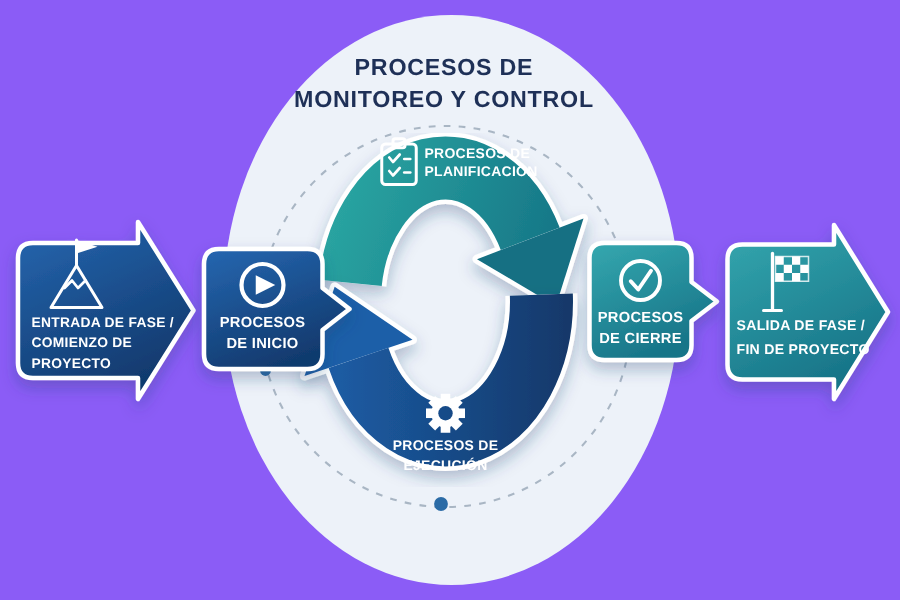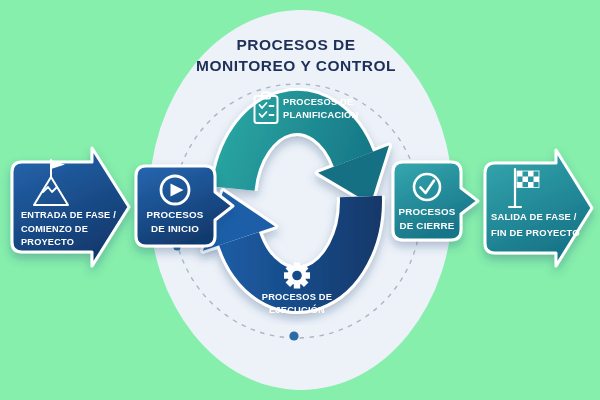--- a/index.html
+++ b/index.html
@@ -1,16 +1,16 @@
 <!DOCTYPE html>
 <html><head>
 <meta charset="utf-8">
 <style>
   html,body{margin:0;padding:0;background:#ffffff;}
-  .stage{position:relative;width:600px;height:400px;background:#86efac;overflow:hidden;
+  .stage{position:relative;width:600px;height:400px;background:#8b5cf6;overflow:hidden;
          font-family:"Liberation Sans","DejaVu Sans",sans-serif;}
   svg{position:absolute;left:0;top:0;}
   text{font-family:"Liberation Sans","DejaVu Sans",sans-serif;font-weight:bold;}
   .node-label{fill:#ffffff;letter-spacing:0.2px;}
 </style>
 </head>
 <body>
 
 <div class="stage">
 <svg width="600" height="400" viewBox="0 0 600 400">

